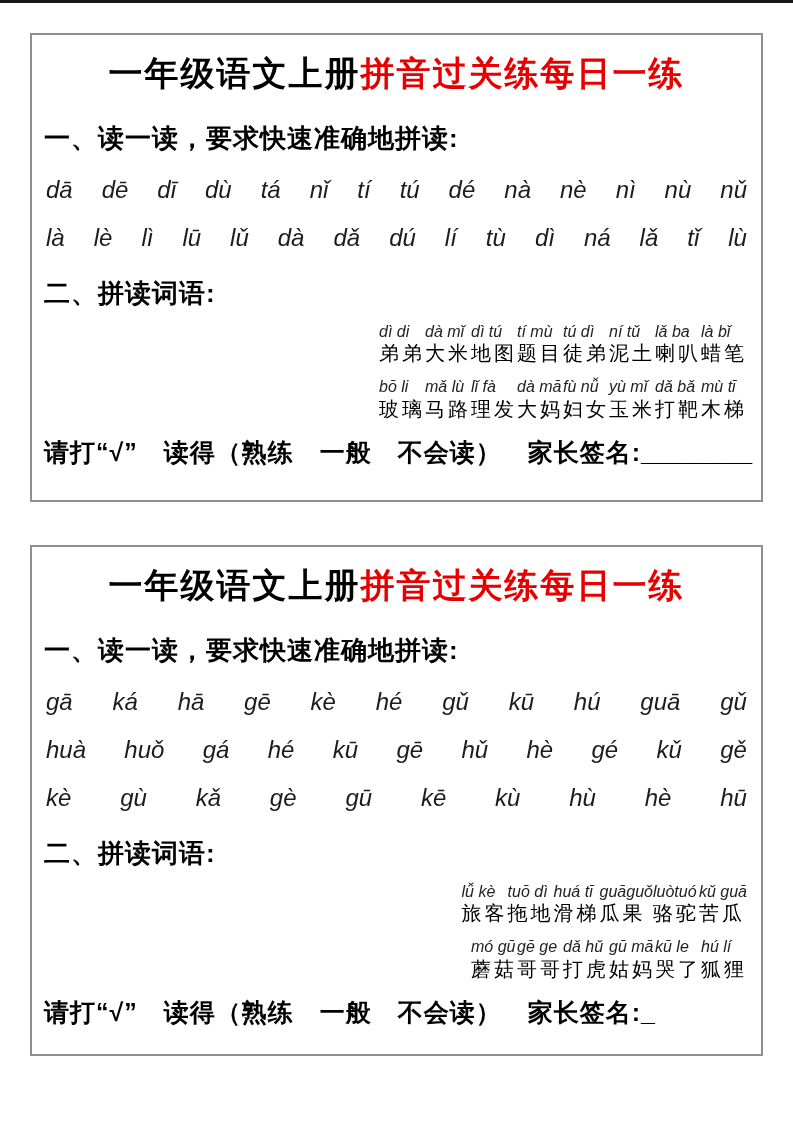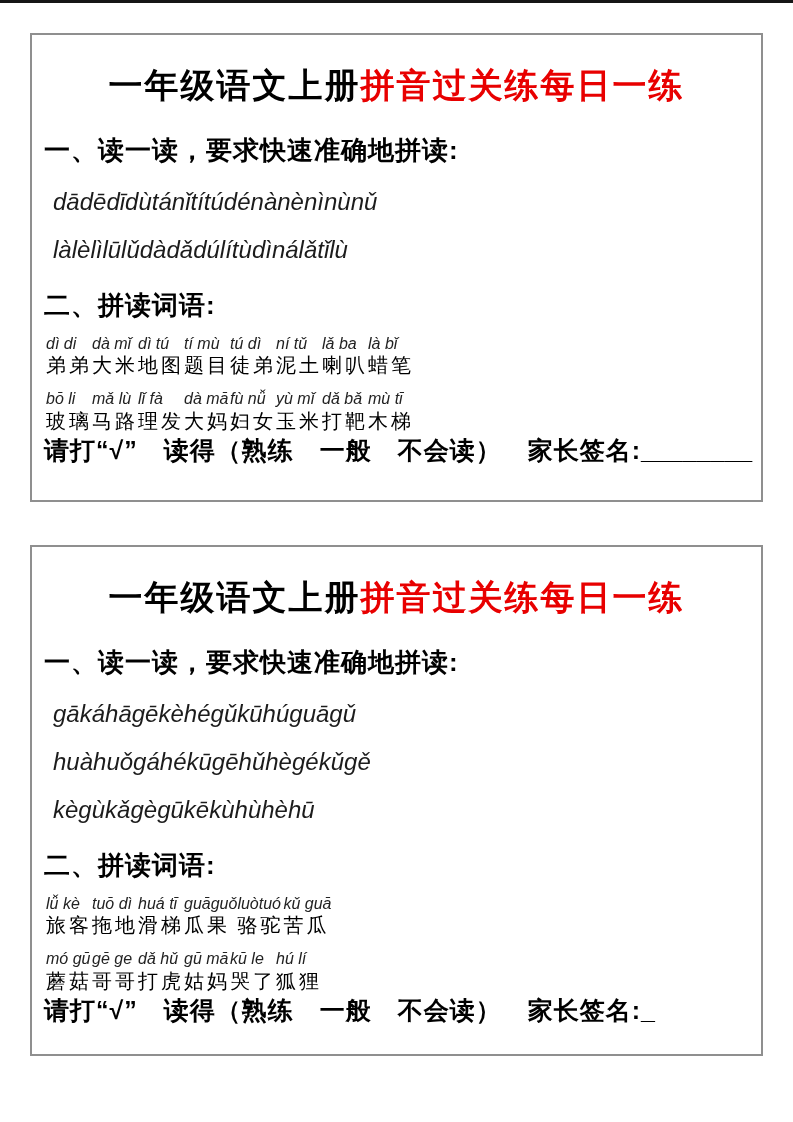--- a/index.html
+++ b/index.html
@@ -8,34 +8,34 @@
     font-family:"Liberation Sans","DejaVu Sans",sans-serif;color:#000;
     overflow:hidden;
   }
   .top-line{position:absolute;top:0;left:0;width:793px;height:3px;background:#161616;}
   .card{
     position:absolute;left:30px;width:733px;box-sizing:border-box;
     border:2px solid #8f8f8f;background:#fff;padding:4px 12px 6px;overflow:hidden;
   }
   .card-0{top:33px;height:469px;}
   .card-1{top:545px;height:511px;}
-  .title{text-align:center;font-weight:bold;font-size:34px;letter-spacing:2px;margin-top:24px;white-space:nowrap;}
+  .title{text-align:center;font-weight:bold;font-size:34px;letter-spacing:2px;margin-top:12px;white-space:nowrap;}
   .title .red{color:var(--red,#e80000);}
   .day-line{display:flex;justify-content:center;align-items:baseline;gap:42px;margin-top:14px;
     color:var(--blue,#1414dc);font-weight:bold;font-size:27px;}
   .day-letters{font-style:italic;white-space:pre;letter-spacing:2px;}
   .sec-heading{font-size:26px;font-weight:bold;margin-top:24px;letter-spacing:1px;}
-  .pinyin-row{display:flex;margin-top:20px;
-    font-size:24px;font-style:italic;color:#1c1c1c;padding:0 2px;margin-left:7px;}
+  .pinyin-row{display:flex;justify-content:space-between;margin-top:20px;
+    font-size:24px;font-style:italic;color:#1c1c1c;padding:0 2px;}
   .pinyin-row .syl{white-space:pre;}
-  .words-row{display:flex;justify-content:flex-start;margin-top:12px;padding:0 2px;}
+  .words-row{display:flex;justify-content:flex-end;margin-top:12px;padding:0 2px;margin-left:24px;}
   .word-item{display:flex;flex-direction:column;align-items:flex-start;}
   .word-pinyin{font-size:16px;font-style:italic;color:#222;line-height:1.15;white-space:pre;}
   .word-hanzi{font-size:20px;line-height:1.25;letter-spacing:3px;white-space:pre;}
-  .footer{font-size:25px;font-weight:bold;white-space:pre;letter-spacing:1px;}
+  .footer{font-size:25px;font-weight:bold;margin-top:14px;white-space:pre;letter-spacing:1px;}
   .sig-line{font-weight:bold;letter-spacing:0;}
 </style>
 </head>
 <body>
 
 <div class="top-line"></div>
 <main id="worksheet">
     <section class="card card-0">
       <div class="title"><span class="black">一年级语文上册</span><span class="red">拼音过关练每日一练</span></div>
       <div class="sec-heading">一、读一读，要求快速准确地拼读:</div>

